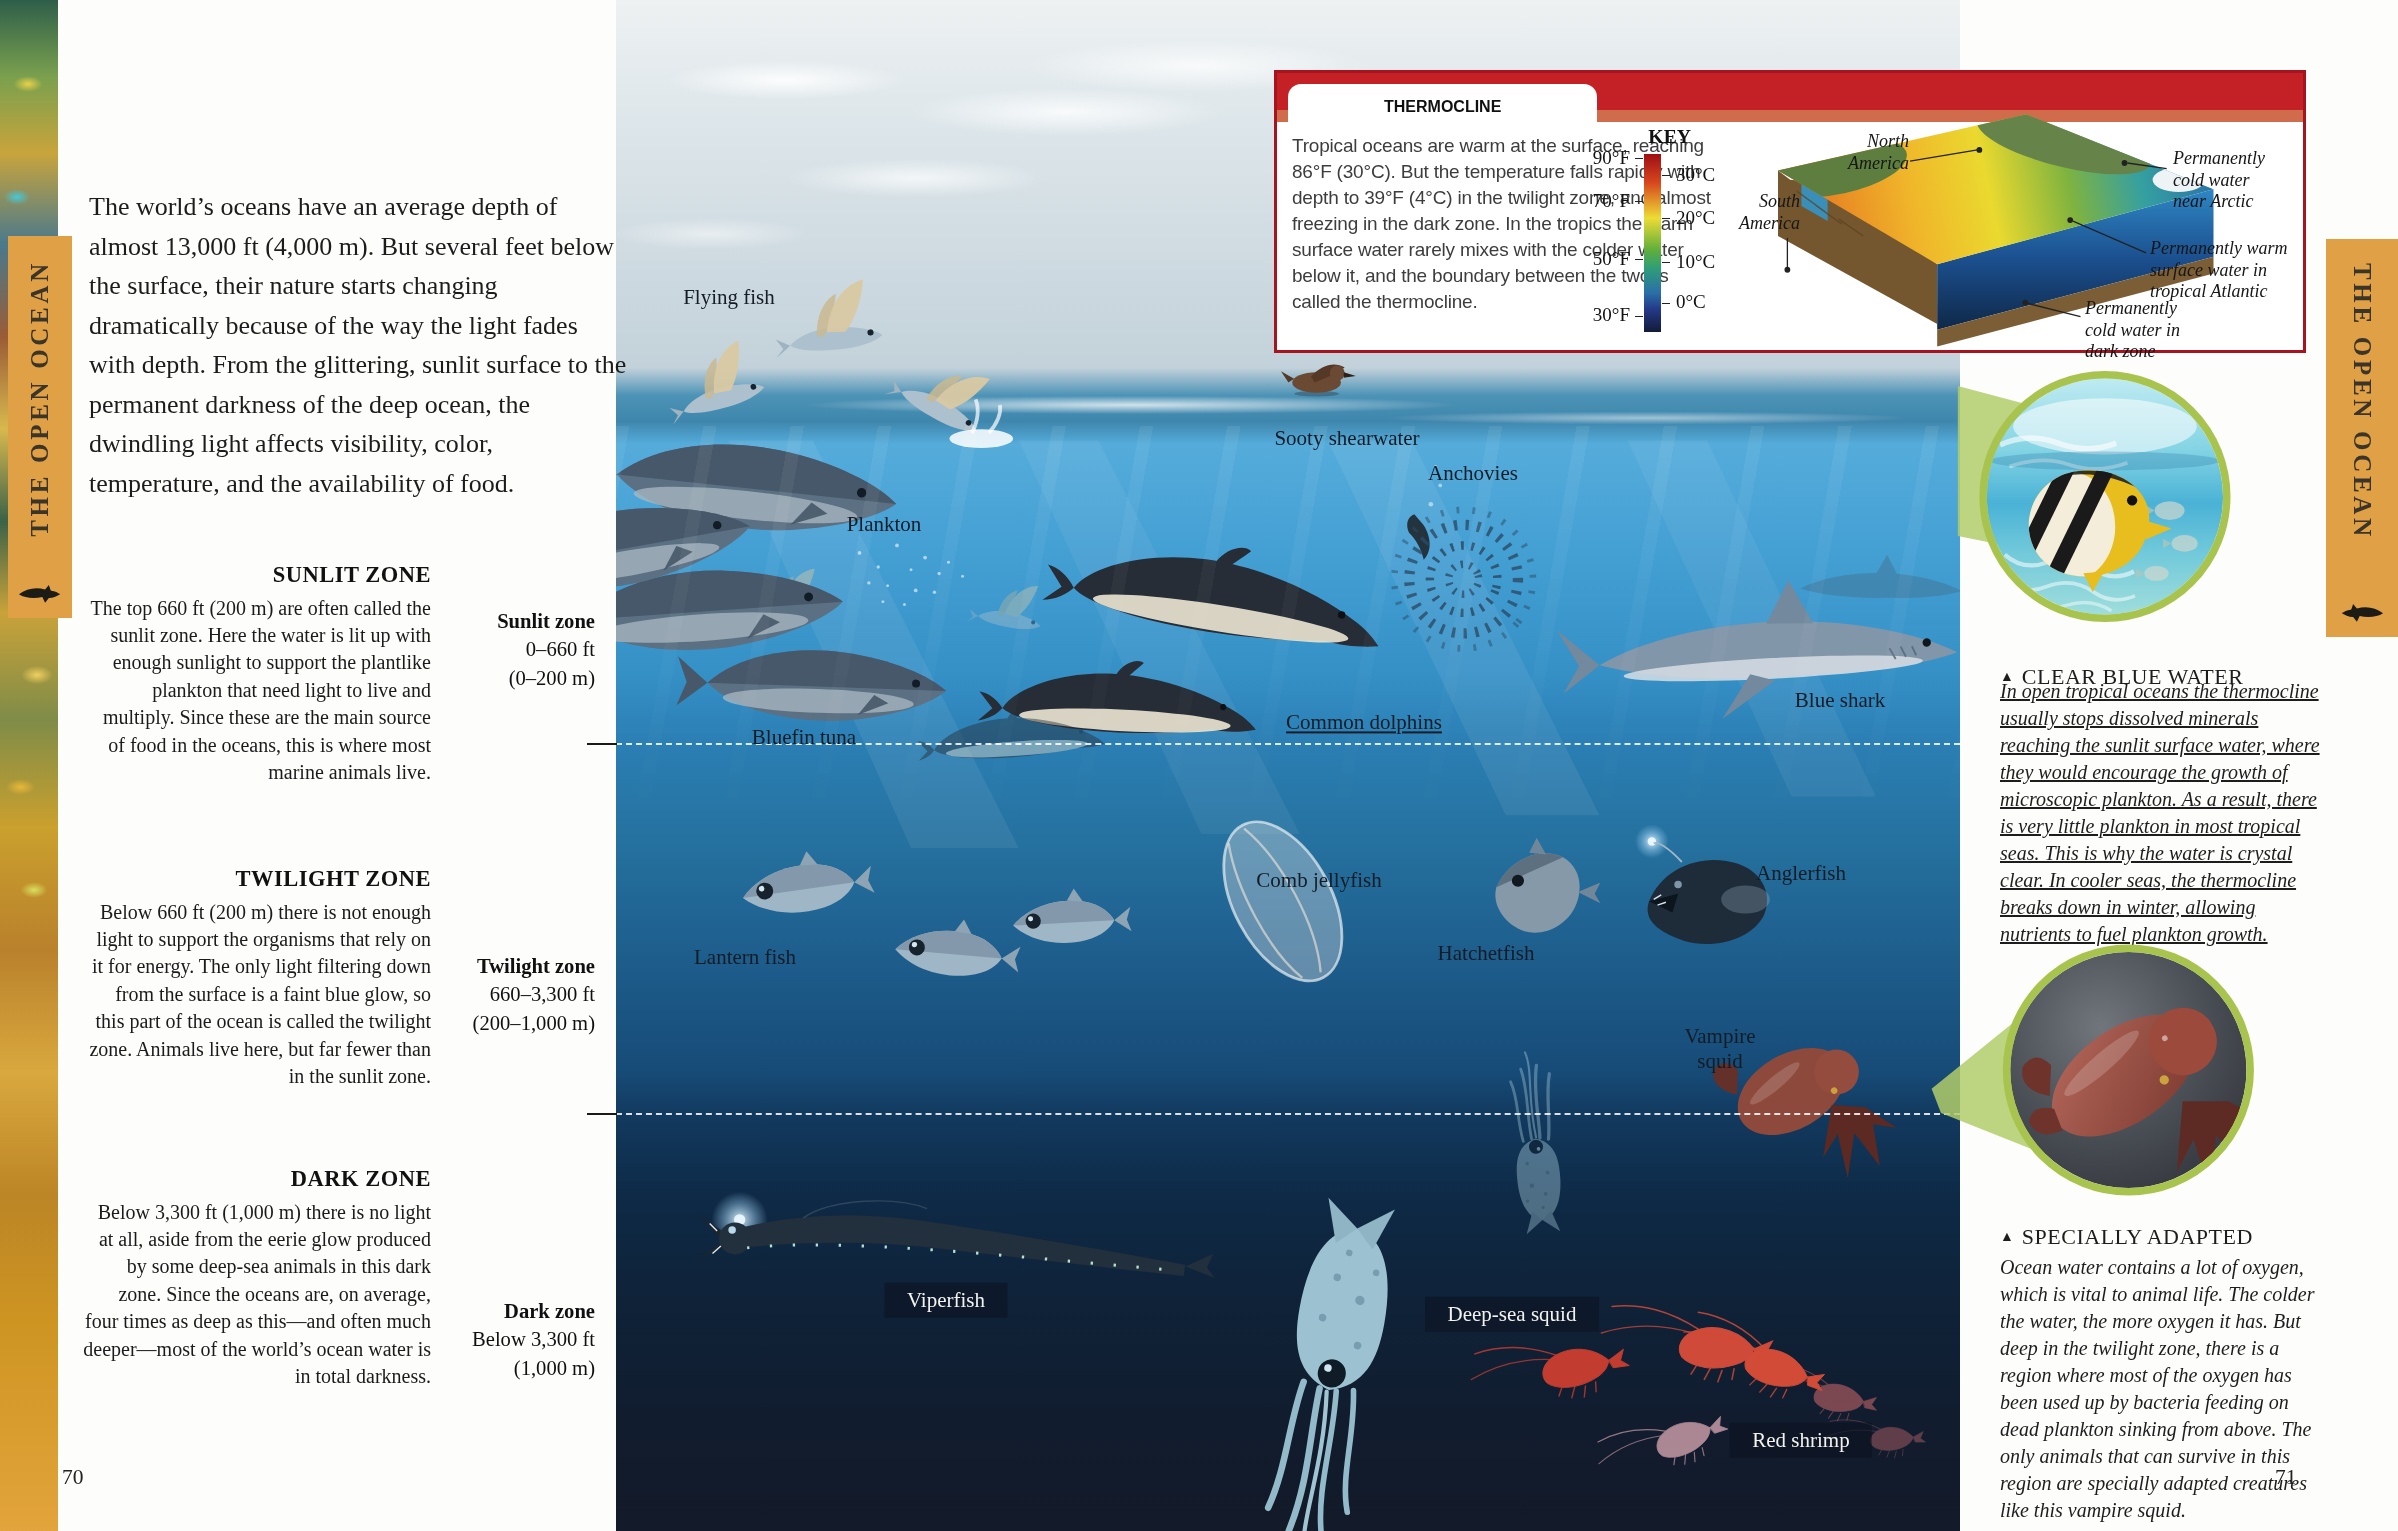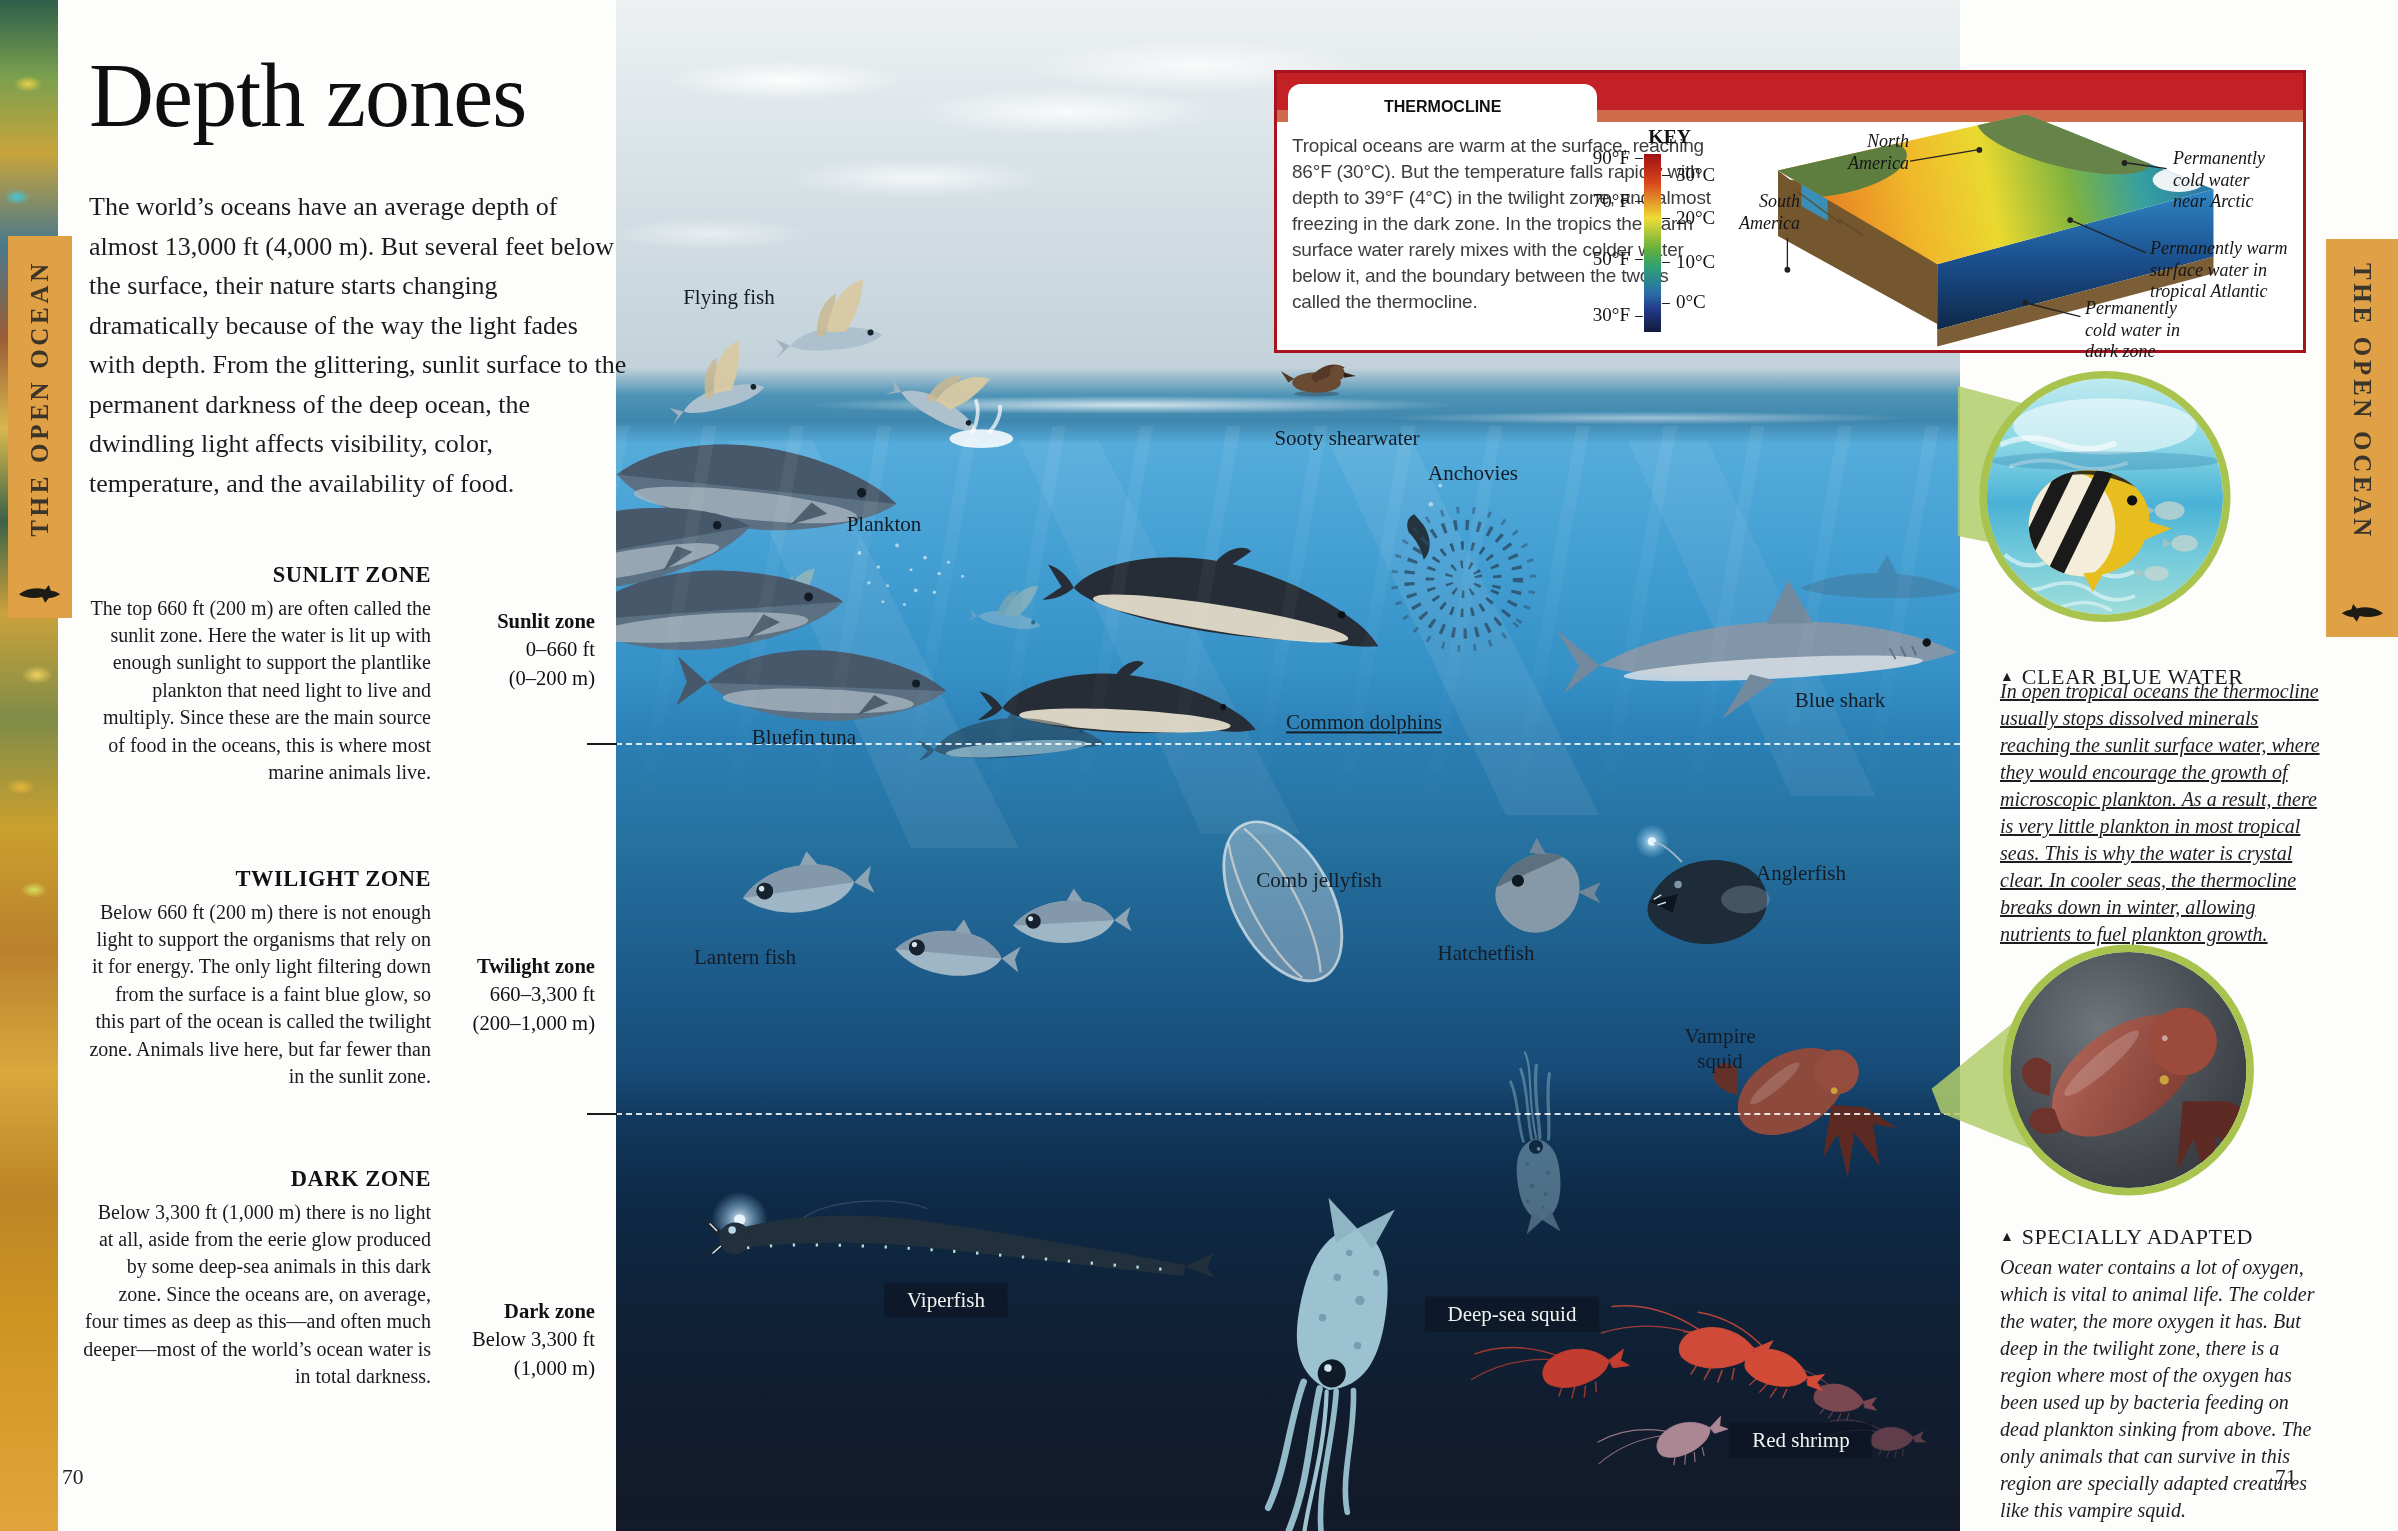--- a/index.html
+++ b/index.html
@@ -383,21 +383,20 @@
   </div>
   <div id="tab-right" class="abs side-tab">
     <span class="tab-text">THE OPEN OCEAN</span>
     <svg class="tab-fish" width="45" height="20.6" viewBox="0 0 48 22">
       <g transform="translate(48,0) scale(-1,1)">
         <path d="M2,11 C10,5 20,3 30,6 L34,1 L36,7 C41,8 45,10 46,11 C43,13 39,15 34,15 L30,20 L27,14 C18,16 8,15 2,11 Z" fill="#1d1b15"></path>
       </g>
     </svg>
   </div>
 
-  <h1 id="page-title" class="abs" style="margin:0;font-weight:400;">Depth zones</h1>
   <p id="intro" class="abs" style="margin:0;">The world’s oceans have an average depth of almost 13,000 ft (4,000 m). But several feet below the surface, their nature starts changing dramatically because of the way the light fades with depth. From the glittering, sunlit surface to the permanent darkness of the deep ocean, the dwindling light affects visibility, color, temperature, and the availability of food.</p>
 
   <div id="sec-0" class="abs sec">
     <h3>SUNLIT ZONE</h3>
     <p>The top 660 ft (200 m) are often called the sunlit zone. Here the water is lit up with enough sunlight to support the plantlike plankton that need light to live and multiply. Since these are the main source of food in the oceans, this is where most marine animals live.</p>
   </div>
   <div id="sec-1" class="abs sec">
     <h3>TWILIGHT ZONE</h3>
     <p>Below 660 ft (200 m) there is not enough light to support the organisms that rely on it for energy. The only light filtering down from the surface is a faint blue glow, so this part of the ocean is called the twilight zone. Animals live here, but far fewer than in the sunlit zone.</p>
   </div>

